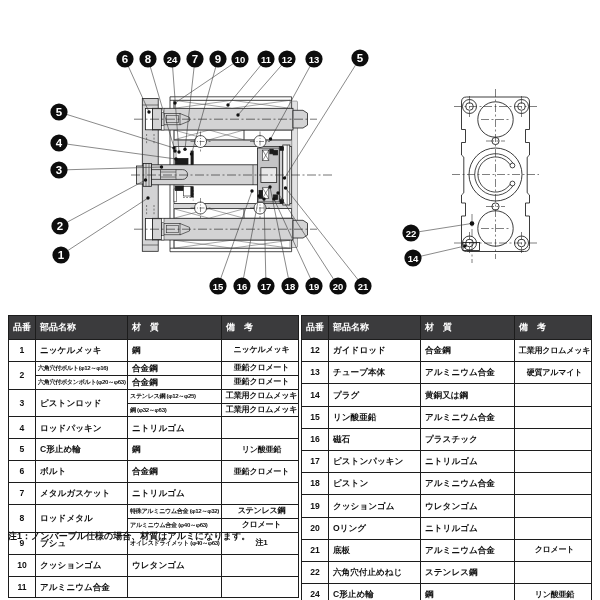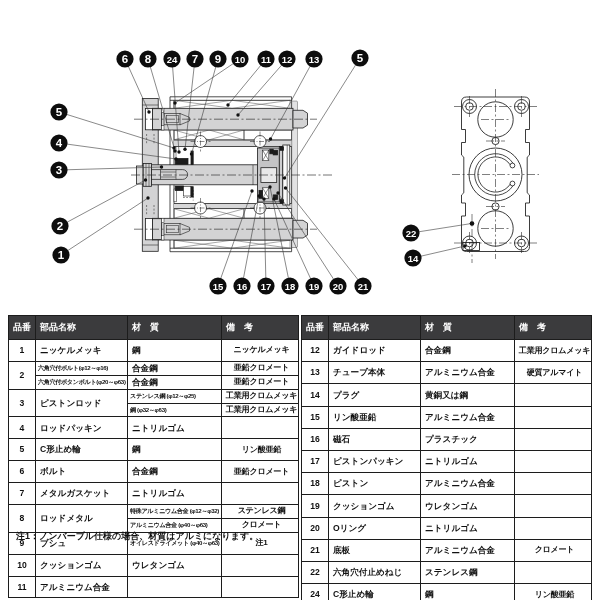--- a/index.html
+++ b/index.html
@@ -14,21 +14,21 @@
       vertical-align:middle;text-align:left;}
   .ptable th{background:#3b3b3d;color:#fff;font-size:9px;height:15px;border-color:#1c1c1c;}
   .ptable td.c,.ptable th.c{text-align:center;padding:4px;}
   .ptable td.small{font-size:6.1px;letter-spacing:-0.35px;padding-left:2px;}
   .ptable td.note{font-size:8.1px;letter-spacing:-0.3px;padding-left:3px;text-align:center;}
   .ptable{border:1px solid #111;}
   #table-left{left:8px;top:315px;width:290px;}
   #table-right{left:301px;top:315px;width:290px;}
   #table-left td{height:12.9px;}
   #table-right td{height:13.2px;}
-  #footnote{position:absolute;left:16px;top:530px;font-size:9px;font-weight:bold;color:#111;}
+  #footnote{position:absolute;left:8px;top:530px;font-size:9px;font-weight:bold;color:#111;}
 </style>
 </head>
 <body>
 
 <div id="stage">
 
 <svg id="drawing" width="600" height="600" viewBox="0 0 600 600">
   <defs></defs>
   <g id="xsec" fill="none" stroke="#1a1a1a" stroke-width="0.78">
 

